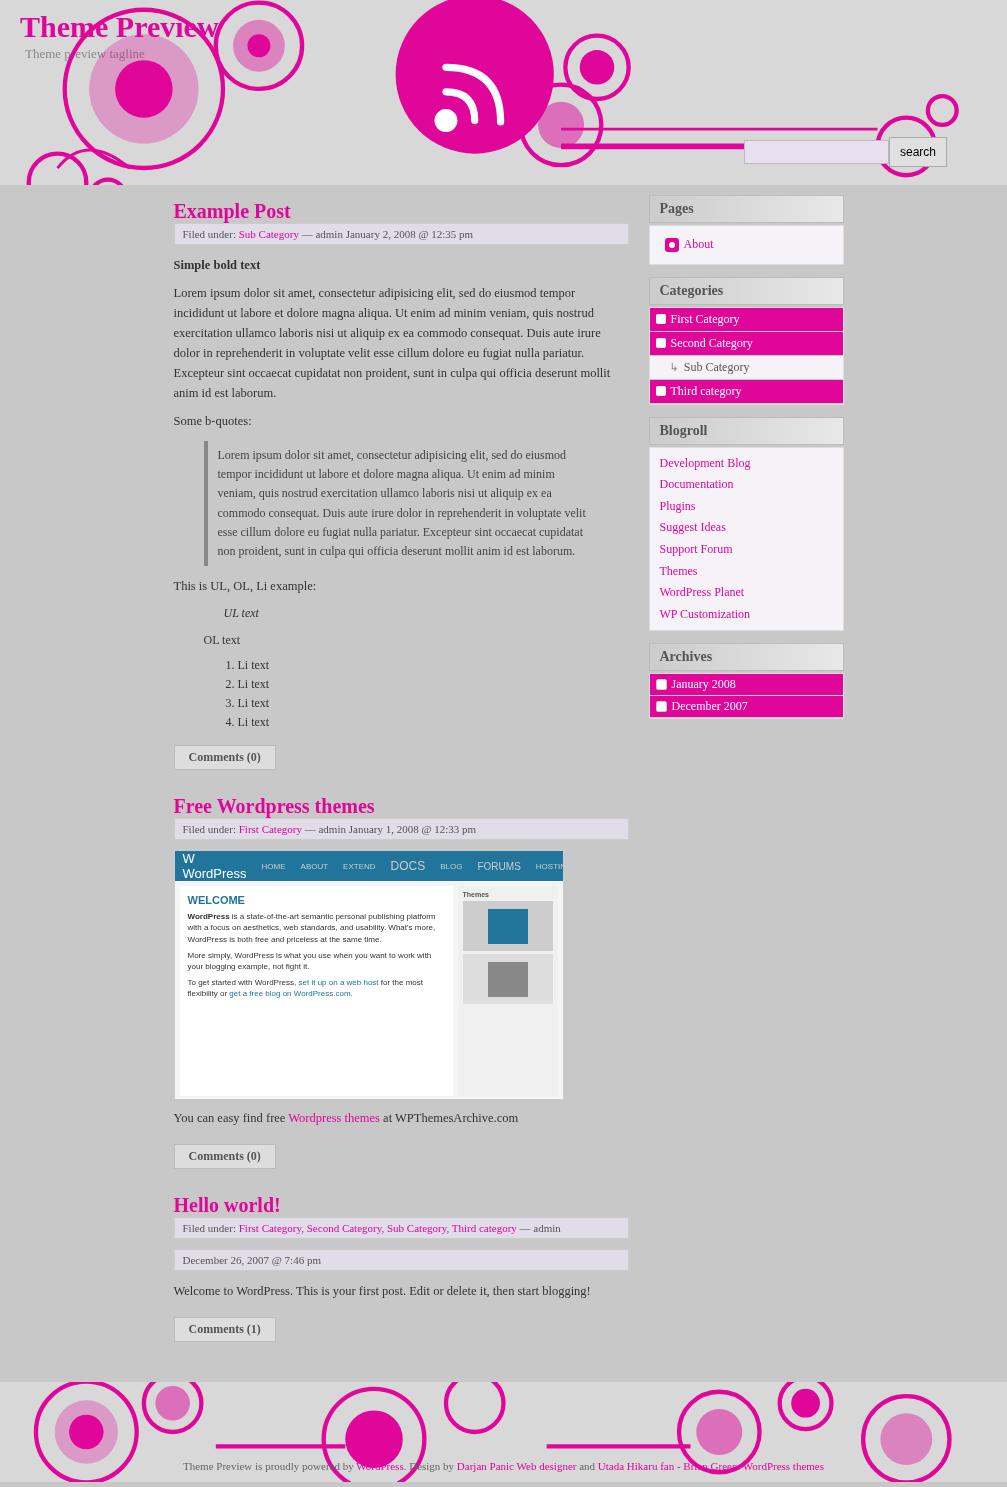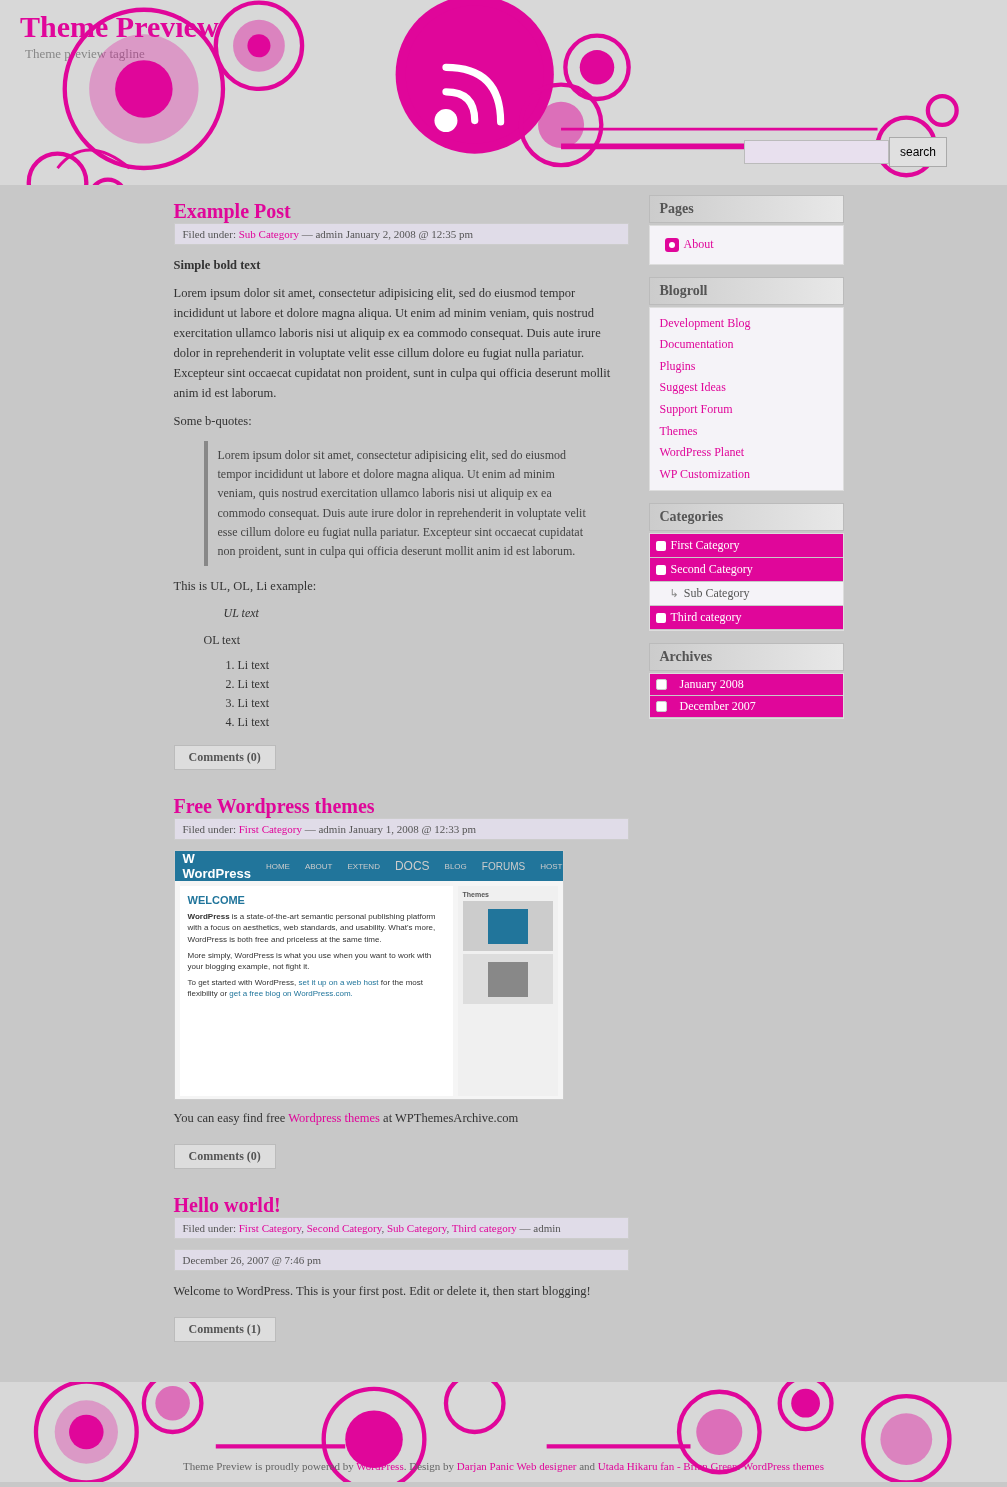--- a/index.html
+++ b/index.html
@@ -209,21 +209,20 @@
       flex-shrink: 0;
       display: inline-block;
     }
 
     
     .archive-item {
       display: flex;
       align-items: center;
       padding: 3px 6px;
       margin-bottom: 1px;
-      gap: 8px;
     }
     .archive-item.pink-bg {
       background: #e0069a;
       color: #fff;
     }
     .archive-icon {
       width: 12px;
       height: 12px;
       background: #e0069a;
       border-radius: 2px;
@@ -407,21 +406,21 @@
     </div>
 
     <div class="post">
       <a class="post-title" href="#">Free Wordpress themes</a>
       <div class="post-meta">
         Filed under: <a href="#">First Category</a> — admin January 1, 2008 @ 12:33 pm
       </div>
       
       <div class="wp-screenshot">
         <div style="background:#21759b;height:30px;display:flex;align-items:center;padding:0 8px;gap:15px;">
-          <span style="color:#fff;font-size:13px;font-weight:bold;font-family:sans-serif;">W WordPress</span>
+          <span style="color:#fff;font-size:13px;font-weight:normal;font-family:sans-serif;">W WordPress</span>
           <span style="color:#ccc;font-size:8px;font-family:sans-serif;">HOME</span>
           <span style="color:#ccc;font-size:8px;font-family:sans-serif;">ABOUT</span>
           <span style="color:#ccc;font-size:8px;font-family:sans-serif;">EXTEND</span>
           <span style="color:#ccc;font-size:12px;font-family:sans-serif;">DOCS</span>
           <span style="color:#ccc;font-size:8px;font-family:sans-serif;">BLOG</span>
           <span style="color:#ccc;font-size:10px;font-family:sans-serif;">FORUMS</span>
           <span style="color:#ccc;font-size:8px;font-family:sans-serif;">HOSTING</span>
 
         </div>
         <div style="background:#f5f5f5;padding:5px;display:flex;gap:5px;height:220px;overflow:hidden;">
@@ -474,52 +473,52 @@
       <div class="widget-title">Pages</div>
       <div class="widget-content">
         <div class="about-item">
           <div class="about-icon"></div>
           <a href="#">About</a>
         </div>
       </div>
     </div>
 
     <div class="widget">
+      <div class="widget-title">Categories</div>
+      <div style="border:1px solid #ddd;">
+        <div class="category-item pink-bg">
+          <span class="cat-icon" style="background:#fff;width:10px;height:10px;border-radius:2px;"></span>
+          <a href="#">First Category</a>
+        </div>
+        <div class="category-item pink-bg">
+          <span class="cat-icon" style="background:#fff;width:10px;height:10px;border-radius:2px;"></span>
+          <a href="#">Second Category</a>
+        </div>
+        <div class="category-item" style="background:#f5f3f8;padding-left:20px;">
+          <span style="margin-right:5px;font-size:11px;color:#888;">↳</span>
+          <a href="#" style="color:#555;text-decoration:none;">Sub Category</a>
+        </div>
+        <div class="category-item pink-bg">
+          <span class="cat-icon" style="background:#fff;width:10px;height:10px;border-radius:2px;"></span>
+          <a href="#">Third category</a>
+        </div>
+      </div>
+    </div>
+
+    <div class="widget">
       <div class="widget-title">Blogroll</div>
       <div class="widget-content blogroll-links">
         <a href="#">Development Blog</a>
         <a href="#">Documentation</a>
         <a href="#">Plugins</a>
         <a href="#">Suggest Ideas</a>
         <a href="#">Support Forum</a>
         <a href="#">Themes</a>
         <a href="#">WordPress Planet</a>
         <a href="#">WP Customization</a>
-      </div>
-    </div>
-
-    <div class="widget">
-      <div class="widget-title">Categories</div>
-      <div style="border:1px solid #ddd;">
-        <div class="category-item pink-bg">
-          <span class="cat-icon" style="background:#fff;width:10px;height:10px;border-radius:2px;"></span>
-          <a href="#">First Category</a>
-        </div>
-        <div class="category-item pink-bg">
-          <span class="cat-icon" style="background:#fff;width:10px;height:10px;border-radius:2px;"></span>
-          <a href="#">Second Category</a>
-        </div>
-        <div class="category-item" style="background:#f5f3f8;padding-left:20px;">
-          <span style="margin-right:5px;font-size:11px;color:#888;">↳</span>
-          <a href="#" style="color:#555;text-decoration:none;">Sub Category</a>
-        </div>
-        <div class="category-item pink-bg">
-          <span class="cat-icon" style="background:#fff;width:10px;height:10px;border-radius:2px;"></span>
-          <a href="#">Third category</a>
-        </div>
       </div>
     </div>
 
     <div class="widget">
       <div class="widget-title">Archives</div>
       <div style="border:1px solid #ddd;">
         <div class="archive-item pink-bg">
           <div class="archive-icon white-bg" style="background:#fff;border:1px solid #ccc;width:11px;height:11px;border-radius:2px;"></div>
           <a href="#">January 2008</a>
         </div>

